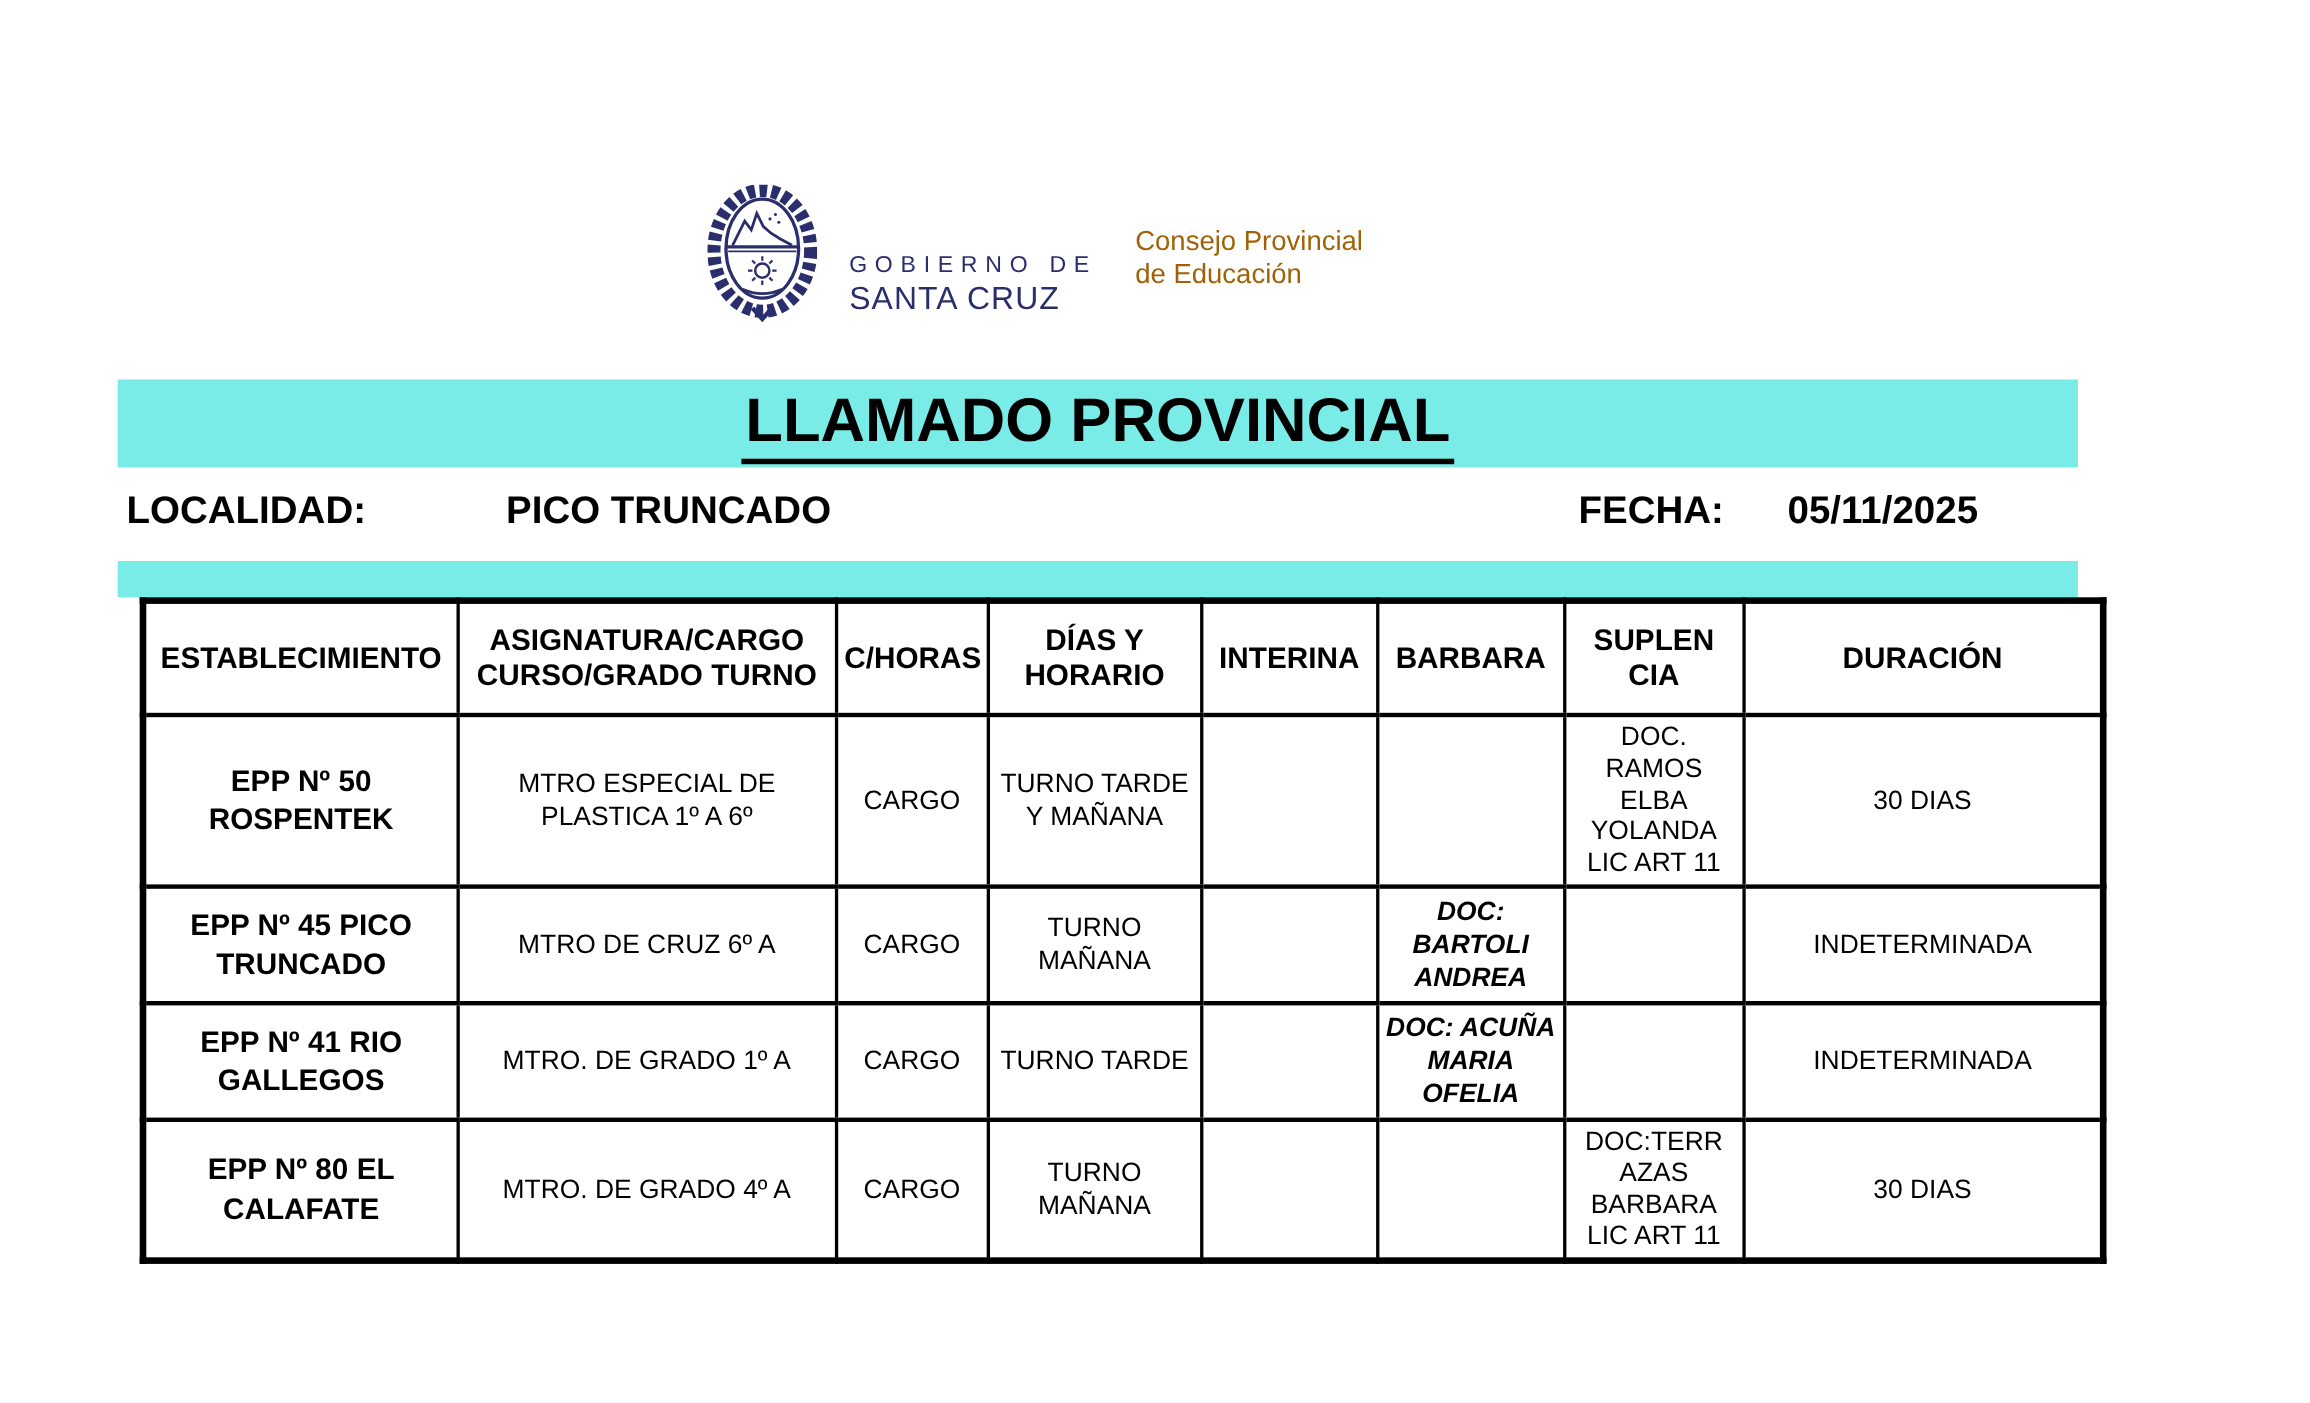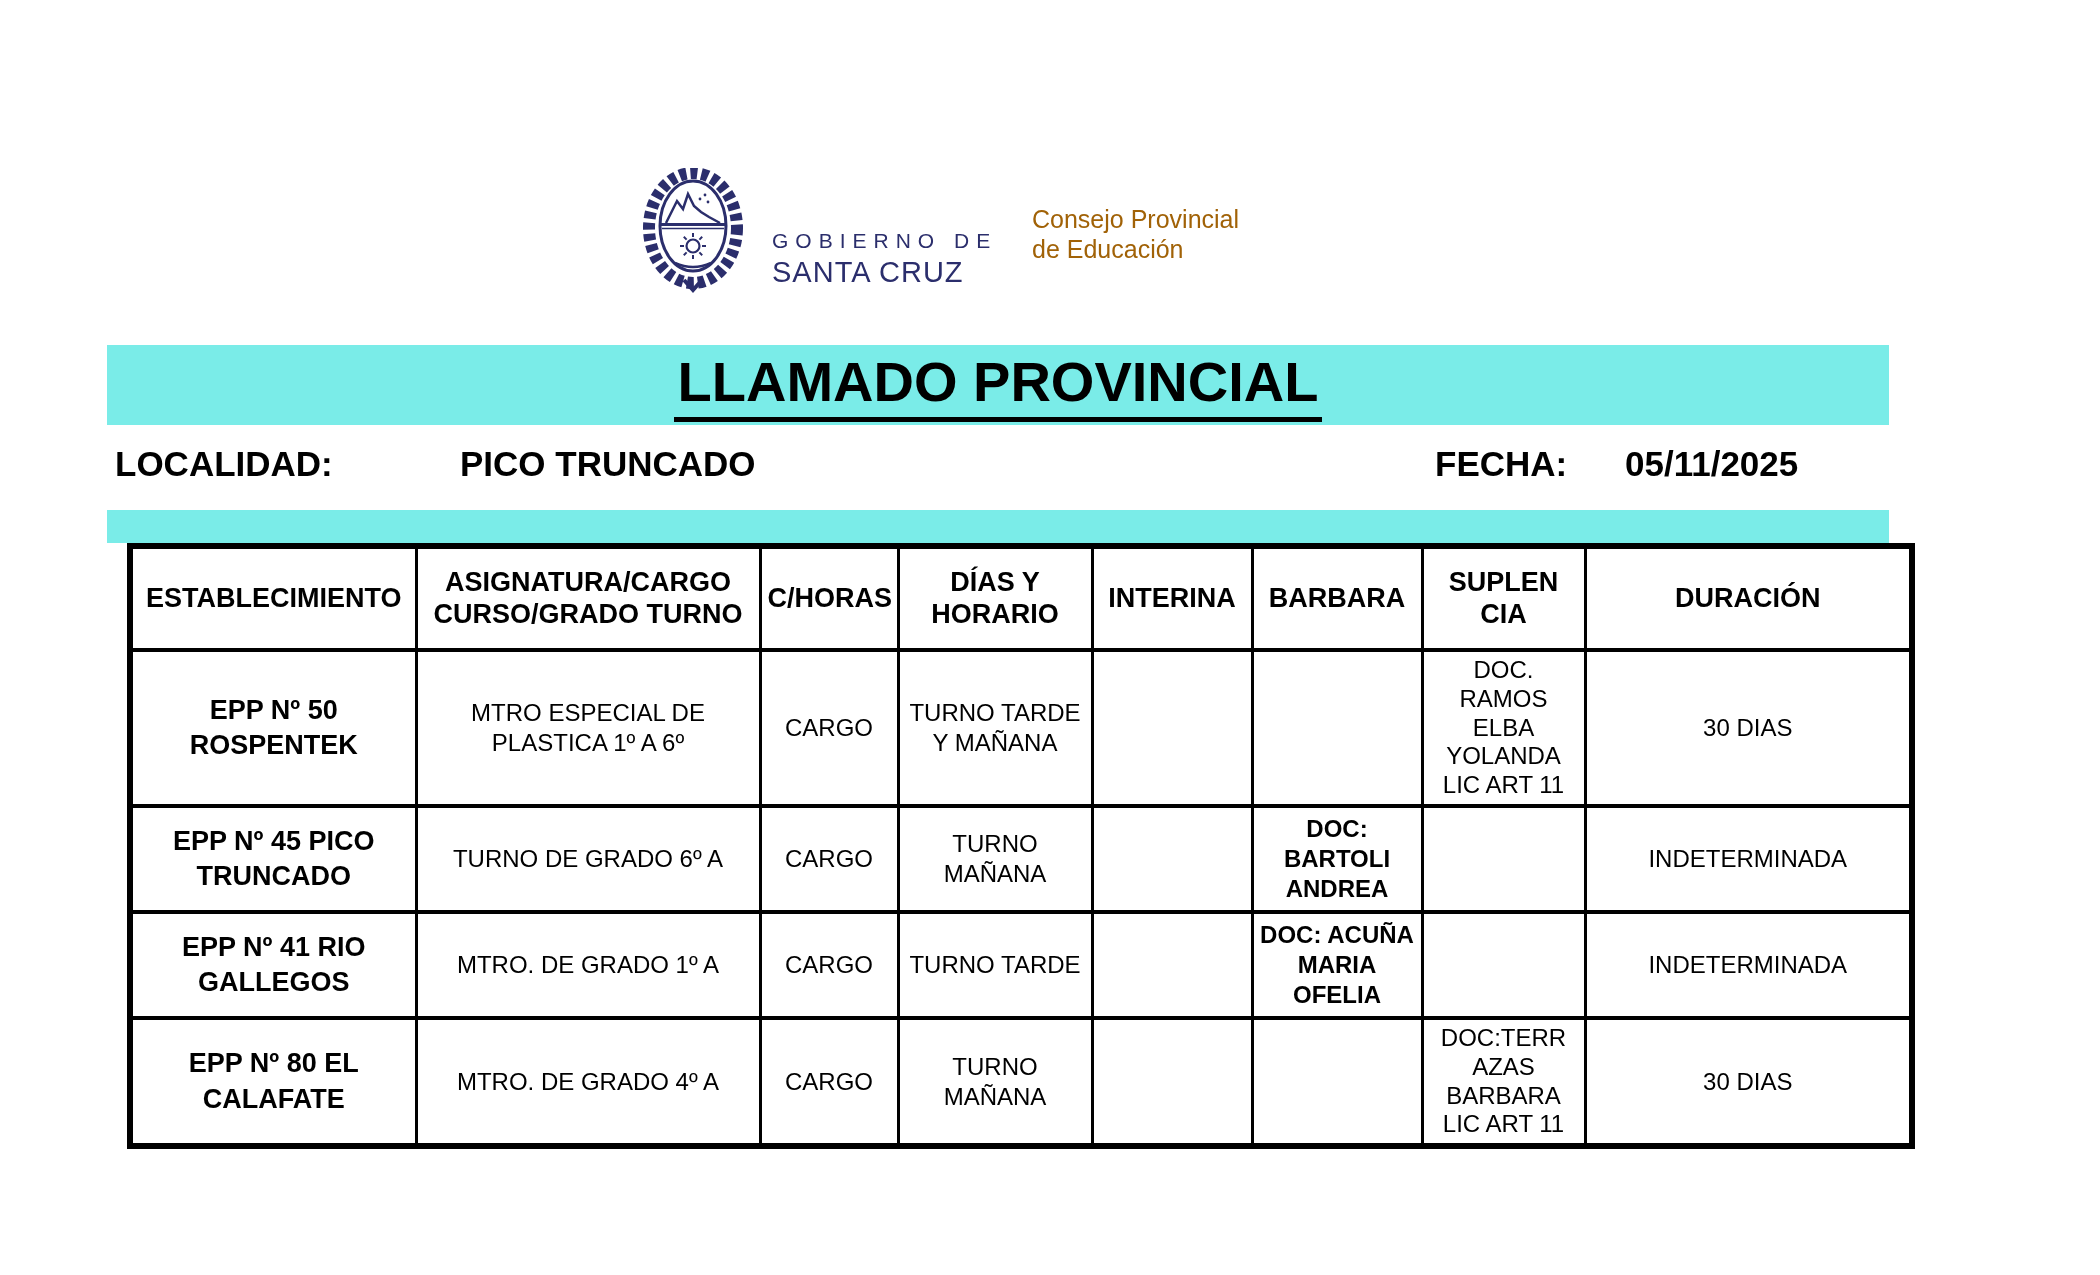--- a/index.html
+++ b/index.html
@@ -130,21 +130,21 @@
     font-weight: normal;
     line-height: 1.25;
   }
   td.col-est {
     font-size: 27px;
     font-weight: bold;
     line-height: 1.3;
     padding-left: 10px;
     padding-right: 10px;
   }
-  td.col-ren { font-weight: bold; }
+  td.col-ren { font-weight: bold; font-style: italic; }
   td.col-sup {
     overflow-wrap: break-word;
     padding-left: 10px;
     padding-right: 10px;
     line-height: 1.2;
   }
 
   .navy-stroke { stroke: #2B2E6C; fill: none; }
 </style>
 </head>
@@ -229,21 +229,21 @@
           <td>MTRO ESPECIAL DE PLASTICA 1º A 6º</td>
           <td>CARGO</td>
           <td>TURNO TARDE Y MAÑANA</td>
           <td></td>
           <td class="col-ren"></td>
           <td class="col-sup">DOC. RAMOS ELBA YOLANDA LIC ART 11</td>
           <td>30 DIAS</td>
         </tr>
         <tr>
           <td class="col-est">EPP Nº 45 PICO TRUNCADO</td>
-          <td>TURNO DE GRADO 6º A</td>
+          <td>MTRO DE CRUZ 6º A</td>
           <td>CARGO</td>
           <td>TURNO MAÑANA</td>
           <td></td>
           <td class="col-ren">DOC: BARTOLI ANDREA</td>
           <td class="col-sup"></td>
           <td>INDETERMINADA</td>
         </tr>
         <tr>
           <td class="col-est">EPP Nº 41 RIO GALLEGOS</td>
           <td>MTRO. DE GRADO 1º A</td>

